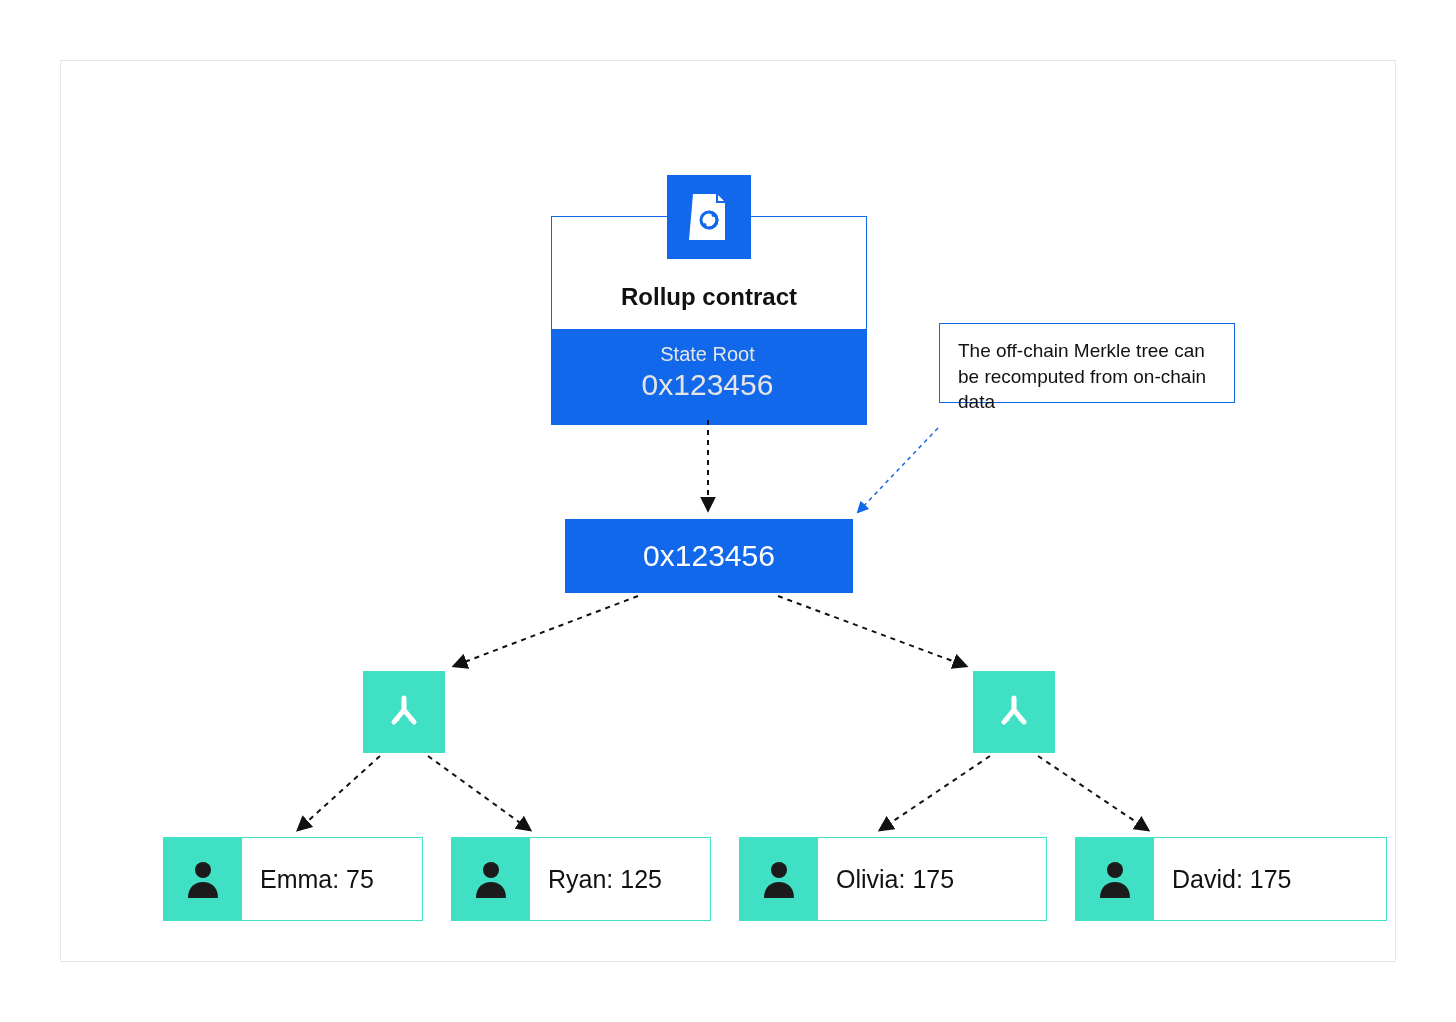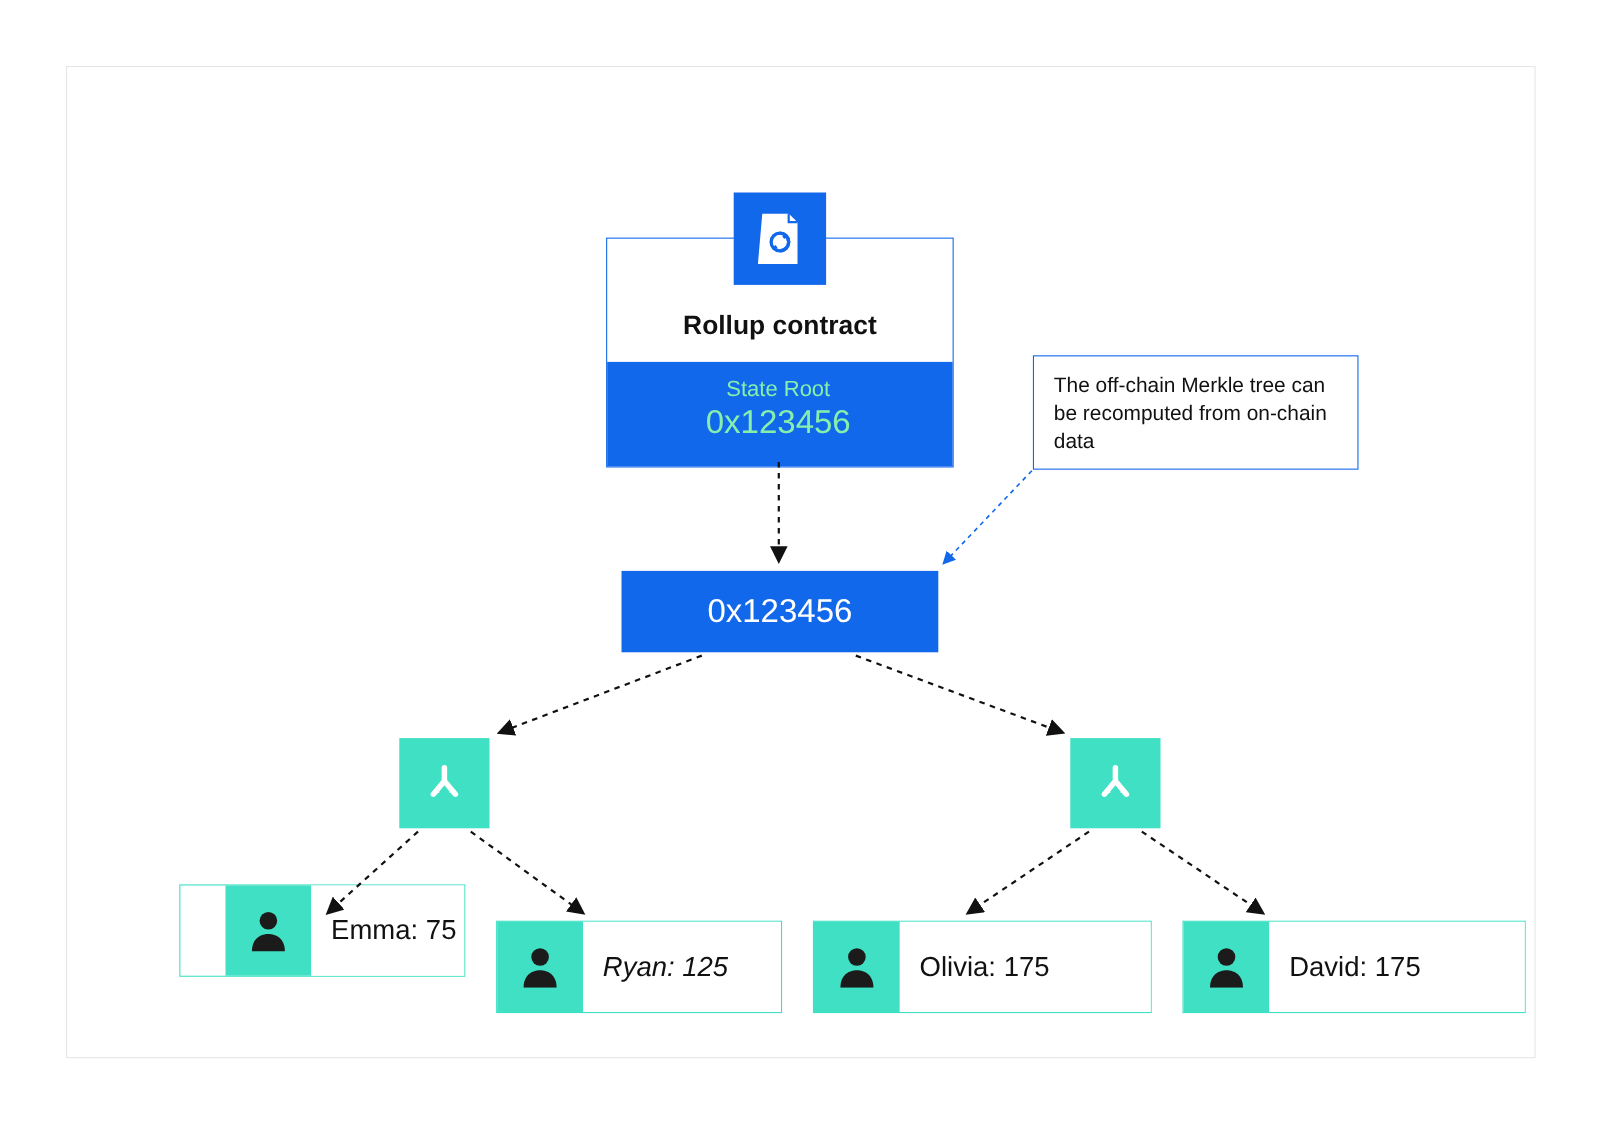--- a/index.html
+++ b/index.html
@@ -32,21 +32,21 @@
     background: #fff;
   }
   .contract-title {
     font-size: 24px;
     font-weight: 700;
     color: #111;
     padding: 66px 0 18px 0;
   }
   .contract-state {
     background: #1268eb;
-    color: #86efac;
+    color: #e5e5e5;
     padding: 14px 3px 22px 0;
   }
   .contract-state .small {
     font-size: 20px;
     display: block;
     margin-bottom: 2px;
   }
   .contract-state .hash {
     font-size: 30px;
     display: block;
@@ -62,21 +62,21 @@
     display: flex;
     align-items: center;
     justify-content: center;
   }
   
   .callout {
     position: absolute;
     left: 878px;
     top: 262px;
     width: 296px;
-    height: 104px;
+    height: 80px;
     border: 1px solid #1268eb;
     box-sizing: border-box;
     padding: 14px 18px;
     font-size: 19px;
     line-height: 1.35;
     color: #111;
     background: #fff;
   }
   
   .root-node {
@@ -121,22 +121,22 @@
   }
   .leaf .label {
     background: #fff;
     color: #111;
     font-size: 25px;
     display: flex;
     align-items: center;
     padding-left: 18px;
     flex: 1;
   }
-  .leaf1 { left: 102px;  top: 743px; width: 260px; padding-left: 41px; }
-  .leaf2 { left: 390px;  top: 776px; width: 260px; font-style: italic; }
+  .leaf1 { left: 102px;  top: 776px; width: 260px; }
+  .leaf2 { left: 390px;  top: 776px; width: 260px; }
   .leaf3 { left: 678px;  top: 776px; width: 308px; }
   .leaf4 { left: 1014px;  top: 776px; width: 312px; }
   
   svg.arrows {
     position: absolute;
     left: 0;
     top: 0;
     width: 1456px;
     height: 1022px;
     pointer-events: none;

